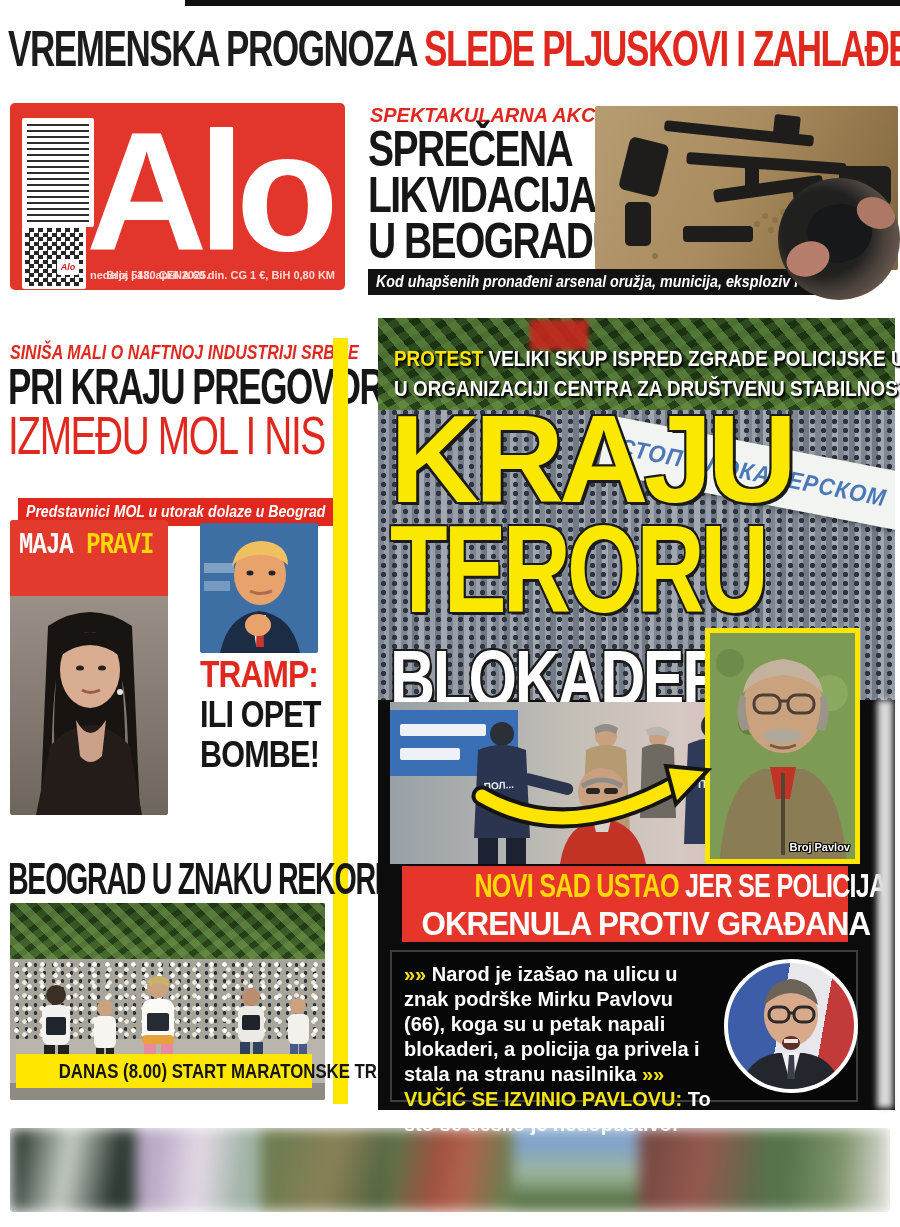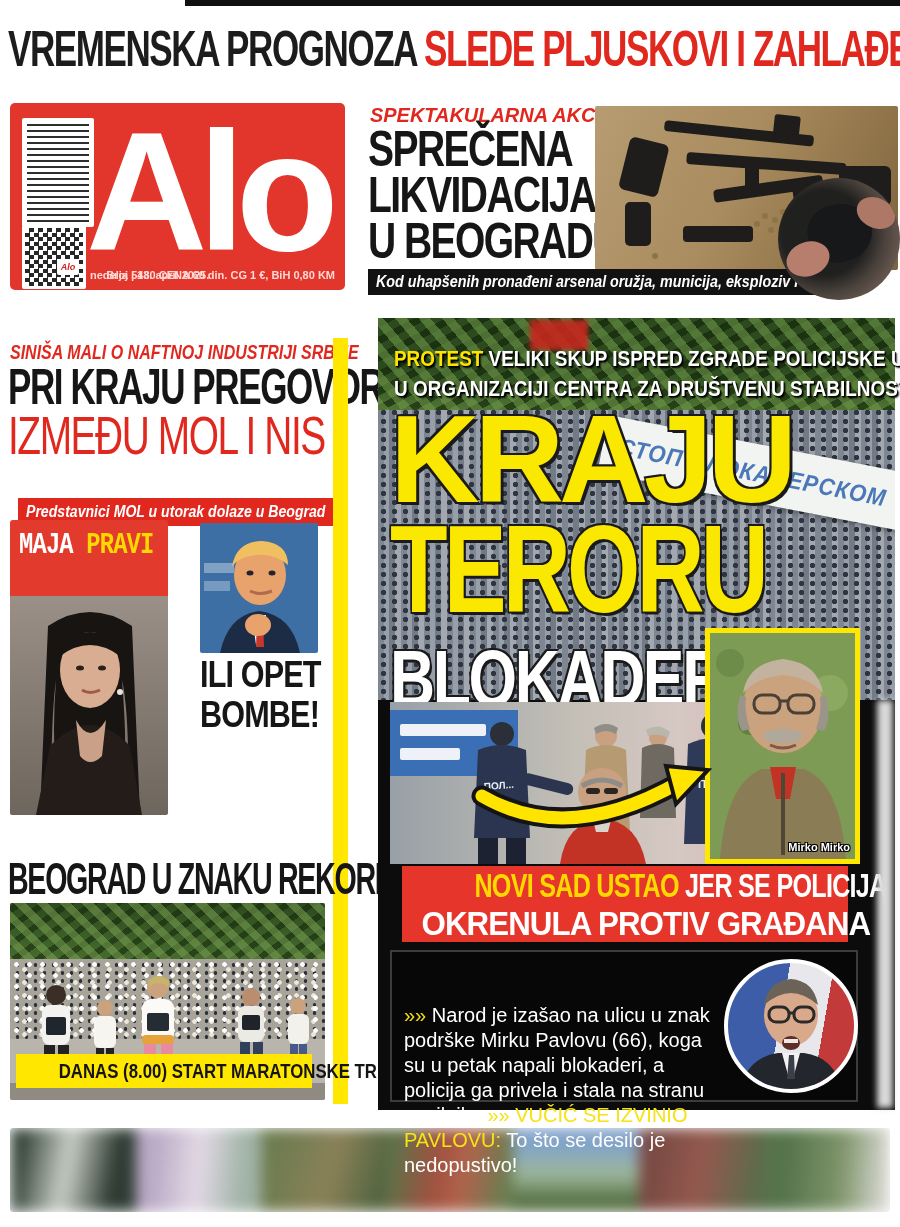--- a/index.html
+++ b/index.html
@@ -92,21 +92,21 @@
   .bluesign{left:0;top:8px;width:128px;height:66px;background:#3a6fb5;}
   .bs-dash{position:absolute;background:#eef2f8;border-radius:2px;height:12px;}
   .mirko-inset{left:327px;top:310px;width:145px;height:226px;border:5px solid #ffe700;overflow:hidden;background:#6f8d4b;z-index:6;}
   .mirko-caption{right:5px;bottom:6px;color:#fff;font-size:11px;font-weight:bold;
      text-shadow:1px 1px 0 #000,-1px 1px 0 #000,1px -1px 0 #000,-1px -1px 0 #000;z-index:7;}
   .arrow-svg{left:90px;top:430px;width:250px;height:100px;z-index:8;}
   .red-strip{left:24px;top:548px;width:446px;height:76px;background:#e6352b;text-align:center;
      font-size:34px;font-weight:bold;letter-spacing:-1px;line-height:38px;color:#fff;}
   .red-strip .y{color:#ffd800;}
   .black-box{left:12px;top:632px;width:464px;height:148px;background:#070707;border:2px solid #3c3c3c;z-index:5;}
-  .bb-text{left:12px;top:10px;width:310px;color:#fff;font-size:20px;font-weight:normal;line-height:25px;margin-top:41px;}
+  .bb-text{left:12px;top:10px;width:310px;color:#fff;font-size:20px;font-weight:bold;line-height:25px;}
   .bb-text .y{color:#f5e315;}
   .vucic-circle{left:332px;top:7px;width:126px;height:126px;border-radius:50%;border:4px solid #fff;overflow:hidden;
      background:linear-gradient(100deg,#3e5da8 0 42%,#e8e8ec 42% 72%,#c23a3a 72% 100%);}
   .right-smudge{left:877px;top:700px;width:16px;height:408px;background:#d9d9d9;filter:blur(3px);}
 
   
   .teasers{left:10px;top:1128px;width:880px;height:84px;overflow:hidden;border-radius:3px;}
   .teasers-inner{display:flex;width:100%;height:100%;filter:blur(7px) saturate(.95);}
   .teasers-inner div{flex:1;height:100%;}
 </style>
@@ -229,20 +229,21 @@
       <ellipse cx="60" cy="52" rx="26" ry="30" fill="#e8a26b"></ellipse>
       <path d="M32 44 Q36 18 62 18 Q88 20 88 42 Q74 30 56 32 Q38 34 32 44 Z" fill="#f0c060"></path>
       <ellipse cx="50" cy="50" rx="3.5" ry="2.5" fill="#223"></ellipse>
       <ellipse cx="72" cy="50" rx="3.5" ry="2.5" fill="#223"></ellipse>
       <path d="M50 68 Q60 73 72 68" stroke="#b06a50" stroke-width="3" fill="none"></path>
       <ellipse cx="58" cy="102" rx="13" ry="11" fill="#e8a26b"></ellipse>
       <rect x="50" y="92" width="14" height="9" rx="4" fill="#e8a26b"></rect>
     </svg>
   </div>
   <div class="abs" style="left:200px;top:655px;">
+    <div class="tramp-lead"><span class="cond" style="transform:scaleX(.88);">TRAMP:</span></div>
     <div class="tramp-line"><span class="cond" style="transform:scaleX(.85);">ILI OPET</span></div>
     <div class="tramp-line"><span class="cond" style="transform:scaleX(.85);">BOMBE!</span></div>
   </div>
 
   <div class="abs hl-black" style="left:8px;top:856px;font-size:44px;line-height:46px;">
     <span class="cond" style="transform:scaleX(.65);">BEOGRAD U ZNAKU REKORDA</span>
   </div>
   <div class="abs marathon-photo">
     <div class="abs mar-trees"></div>
     <div class="abs mar-crowd"></div>
@@ -362,21 +363,21 @@
         <path d="M116 62 Q122 84 114 98 L106 96 Q112 80 110 64 Z" fill="#9b9488"></path>
         <rect x="44" y="62" width="26" height="18" rx="8" fill="none" stroke="#4a4038" stroke-width="3"></rect>
         <rect x="78" y="62" width="26" height="18" rx="8" fill="none" stroke="#4a4038" stroke-width="3"></rect>
         <line x1="70" y1="68" x2="78" y2="68" stroke="#4a4038" stroke-width="3"></line>
         <ellipse cx="73" cy="103" rx="20" ry="7" fill="#b0a89a"></ellipse>
         <path d="M60 112 Q73 118 86 112" stroke="#7a5a48" stroke-width="3" fill="none"></path>
         <path d="M10 226 Q16 150 52 136 L94 136 Q130 150 136 226 Z" fill="#8a7d56"></path>
         <path d="M60 134 L86 134 L80 166 L66 166 Z" fill="#c23326"></path>
         <line x1="73" y1="140" x2="73" y2="222" stroke="#4f4733" stroke-width="4"></line>
       </svg>
-      <div class="abs mirko-caption">Mirko Mirko</div>
+      <div class="abs mirko-caption">Broj Pavlov</div>
     </div>
 
     <svg class="abs arrow-svg" viewBox="0 0 250 100">
       <path d="M14 48 Q100 98 212 34" fill="none" stroke="#141414" stroke-width="21" stroke-linecap="round"></path>
       <path d="M14 48 Q100 98 212 34" fill="none" stroke="#ffe400" stroke-width="13" stroke-linecap="round"></path>
       <polygon points="198,18 240,22 208,56" fill="#ffe400" stroke="#141414" stroke-width="4"></polygon>
     </svg>
 
     <div class="abs red-strip">
       <div><span class="cond" style="transform:scaleX(.74);transform-origin:center;"><span class="y">NOVI SAD USTAO </span><span>JER SE POLICIJA</span></span></div>

